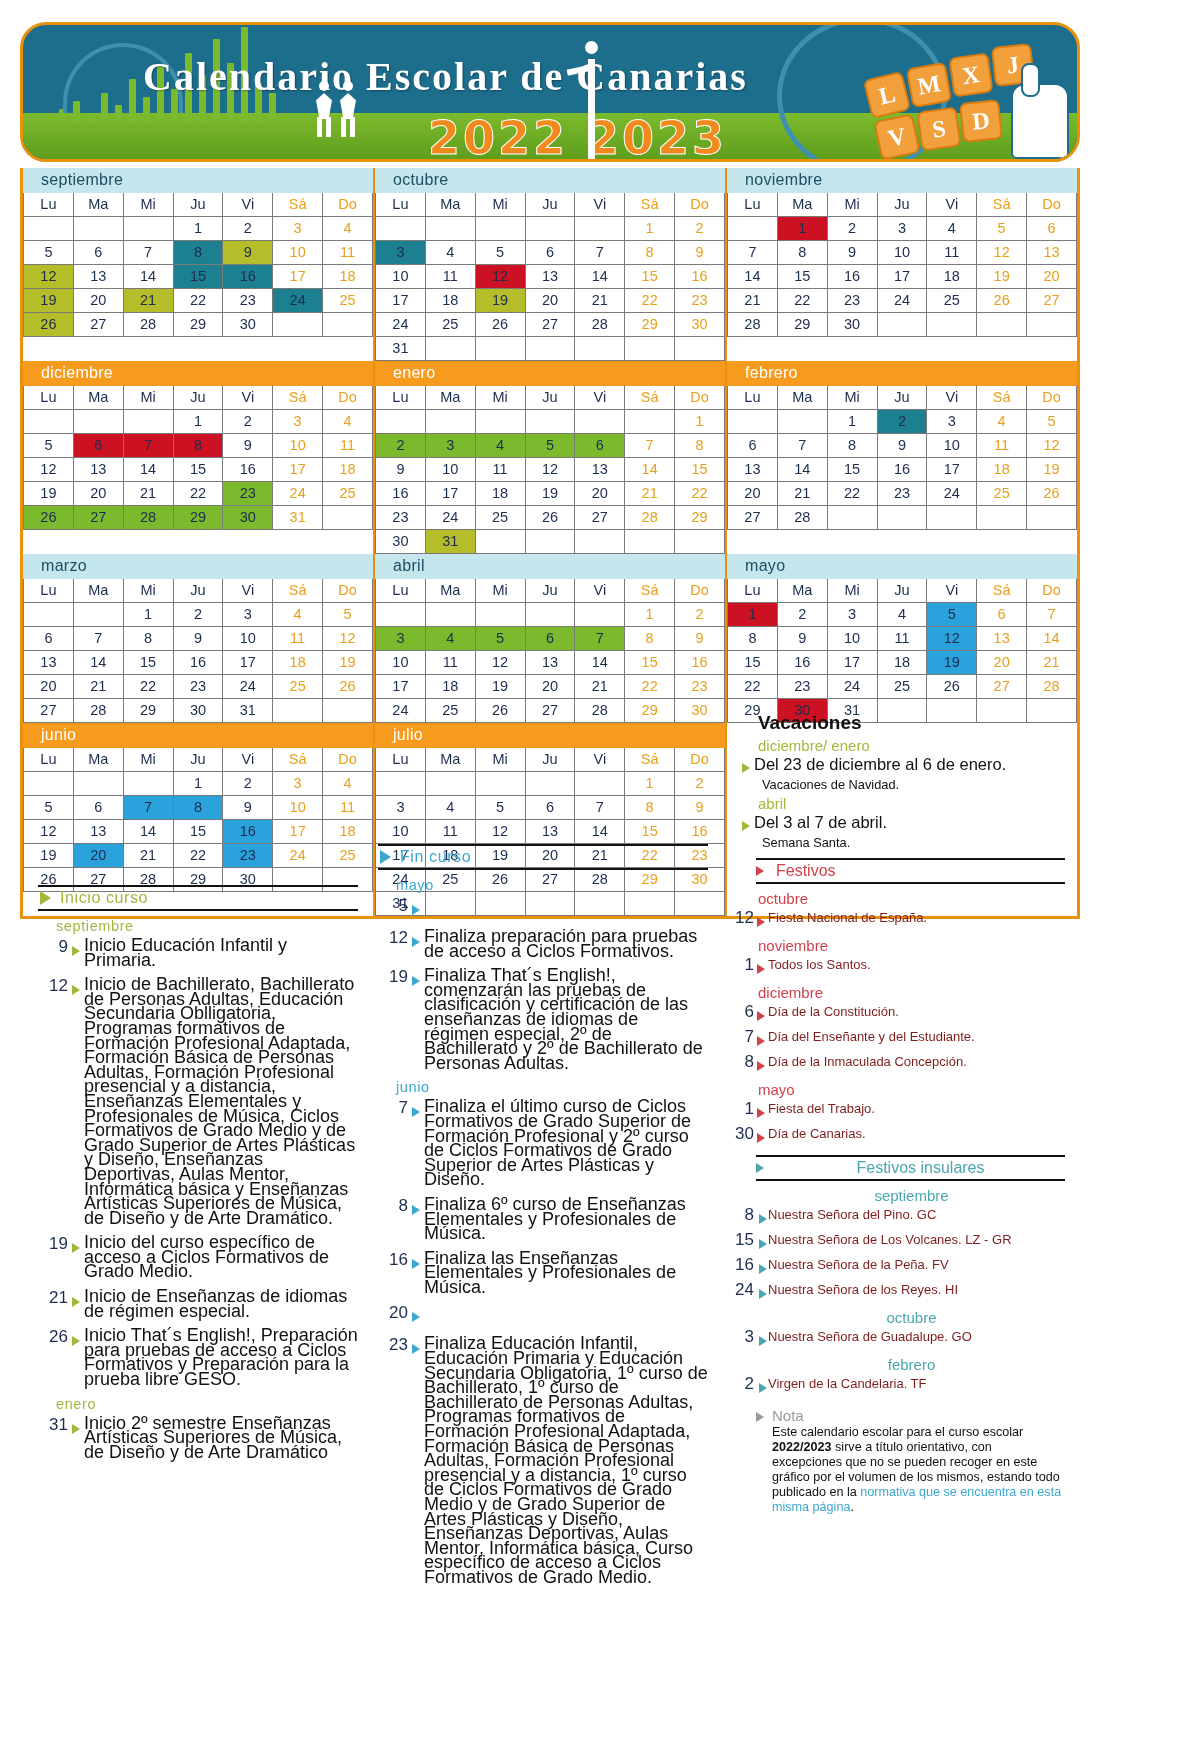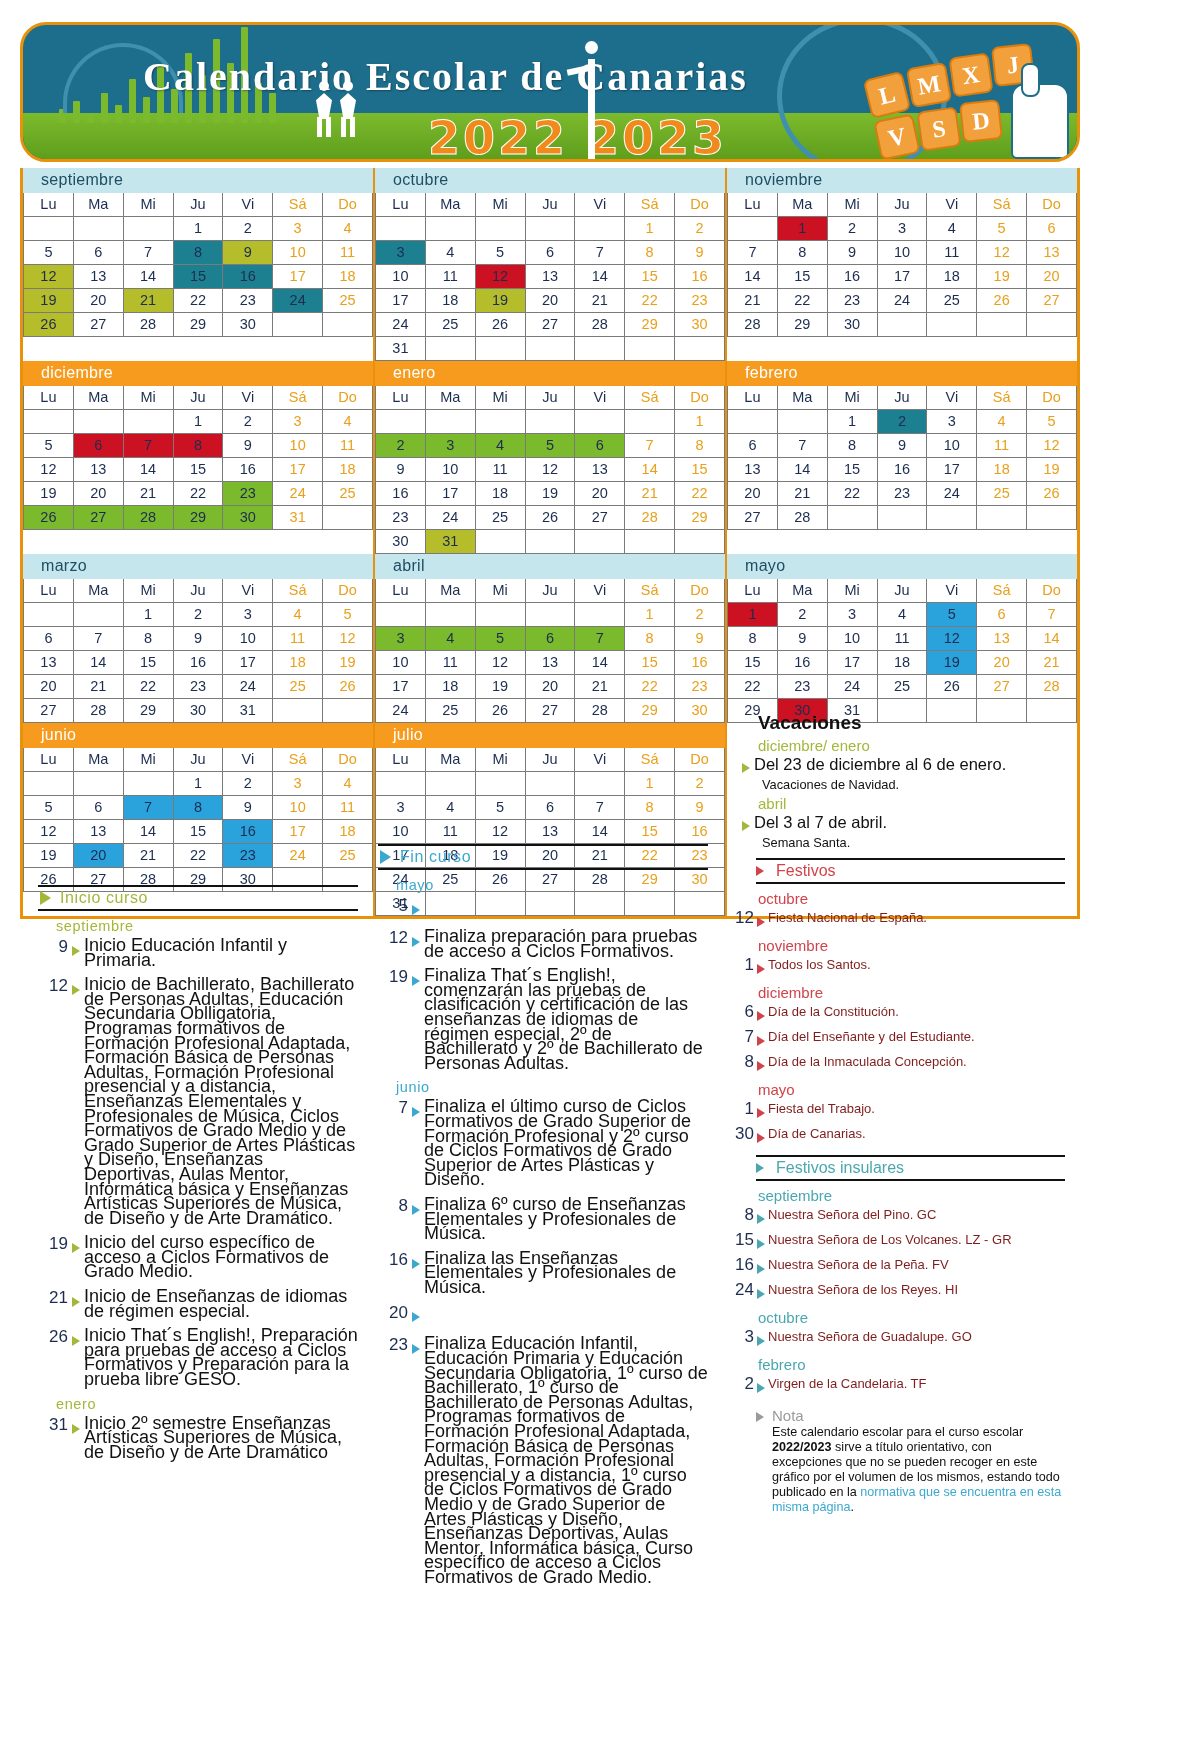--- a/index.html
+++ b/index.html
@@ -121,21 +121,21 @@
   .tri.sm{ border-left-width:8px;border-top-width:5px;border-bottom-width:5px; }
   .month-sub{ font-size:14.5px; margin:7px 0 3px 18px; letter-spacing:.6px;}
   .entry{ display:flex; align-items:flex-start; margin-bottom:9px; }
   .entry .d{ width:30px; text-align:right; font-size:17px; flex:0 0 30px; color:#1d2d50;}
   .entry .ar{ flex:0 0 16px; padding-top:5px; padding-left:4px;}
   .entry .tx{ flex:1; font-size:18px; line-height:14.6px; color:#111; padding-top:1px;}
 
   .green-c{ color:#a3b73a; }
   .blue-c { color:#3ca8cf; }
   .red-c  { color:#d0434a; }
-  .teal-c { color:#4aa7b0; }
+  .teal-c { color:#4aa7b0;text-align:center; }
   .gray-c { color:#9a9a9a; }
 
   
   .right-panel{ position:absolute; left:720px; top:700px; width:345px; }
   .vac-title{ font-size:19px; font-weight:700; color:#111; margin:12px 0 2px 38px;}
   .vac-month{ font-size:15px; color:#a3b73a; margin:3px 0 1px 38px;}
   .vac-main{ display:flex; align-items:flex-start; margin-left:22px;}
   .vac-main .ar{ padding-top:4px; padding-right:4px; }
   .vac-main .tx{ font-size:16.5px; color:#111; }
   .vac-sub{ font-size:12.8px; color:#111; margin-left:42px; margin-bottom:2px;}

